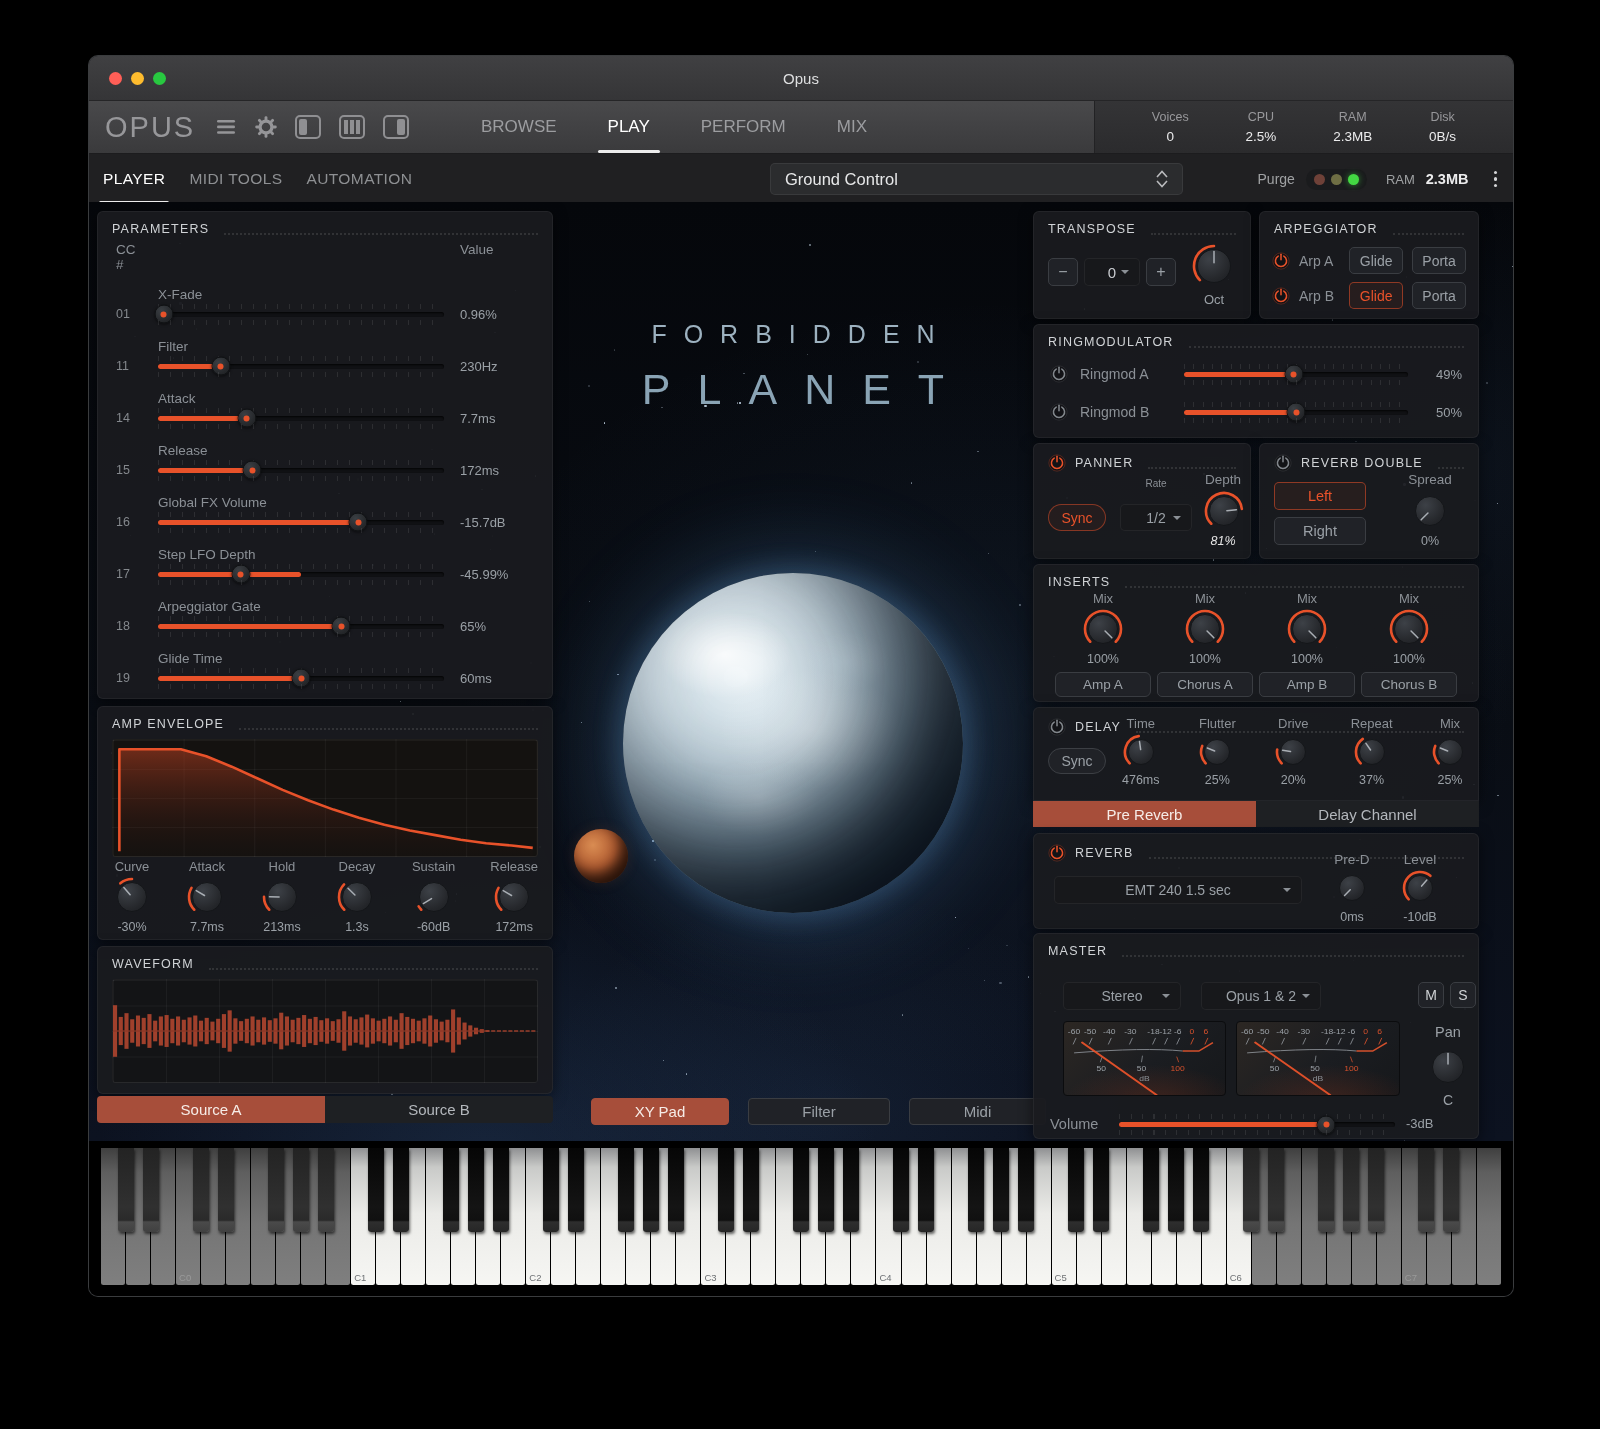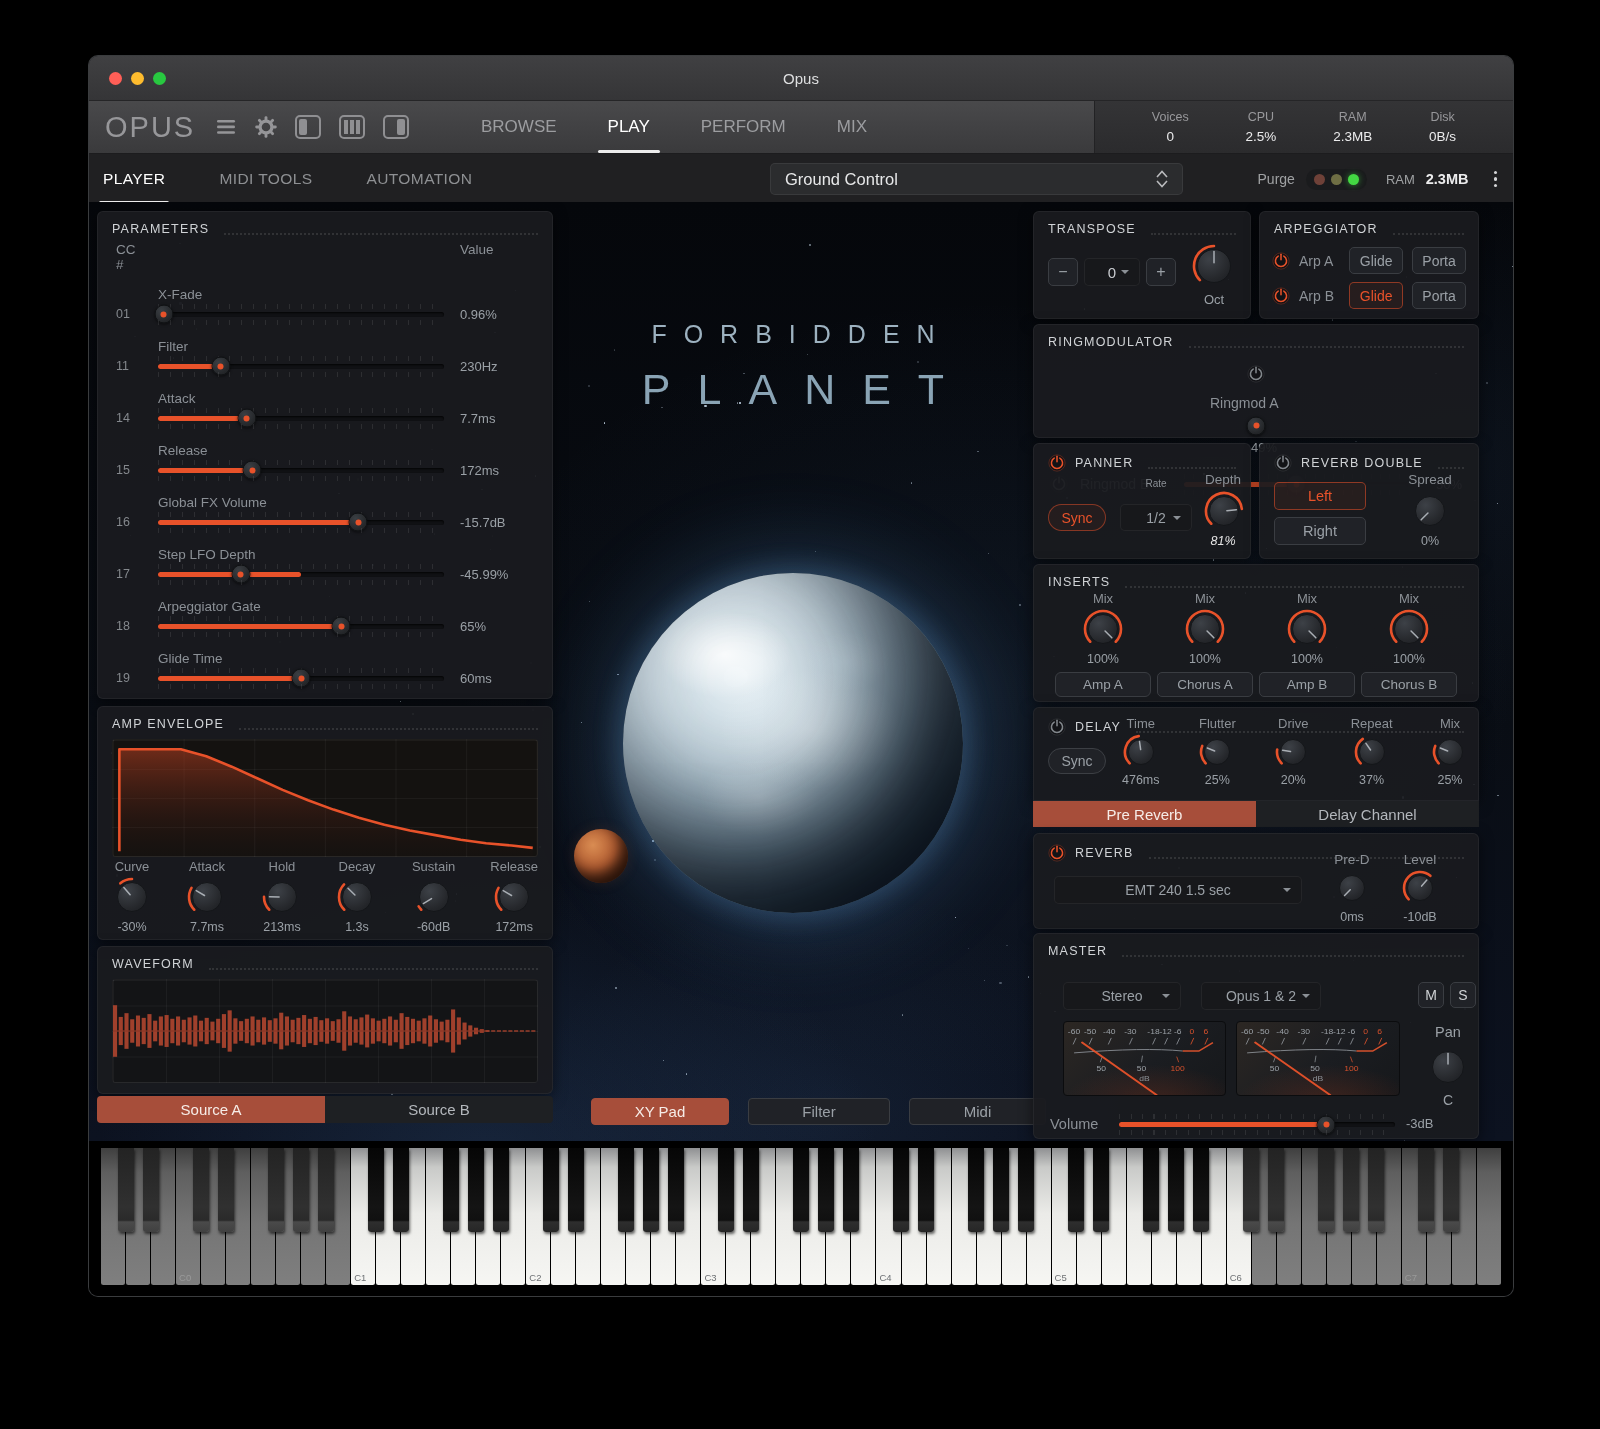--- a/index.html
+++ b/index.html
@@ -27,21 +27,21 @@
   .ttab.active{color:#fff;}
   .ttab.active::after{content:'';position:absolute;left:-10px;right:-10px;bottom:0;height:3px;background:#ececec;border-radius:2px;}
   .stats{position:absolute;right:0;top:0;bottom:0;width:418px;background:linear-gradient(180deg,#343436,#2b2b2d);
          border-left:1px solid #222224;display:flex;align-items:center;justify-content:space-evenly;}
   .stat{display:flex;flex-direction:column;align-items:center;gap:5px;}
   .stat .sl{font-size:12.5px;color:#98989b;}
   .stat .sv{font-size:13.5px;color:#ebebec;}
 
   
   .subbar{position:relative;height:50px;background:#202022;border-bottom:1px solid #121214;}
-  .stabs{position:absolute;left:14px;top:0;bottom:0;display:flex;gap:54px;}
+  .stabs{position:absolute;left:14px;top:0;bottom:0;display:flex;gap:24px;}
   .stab{position:relative;display:flex;align-items:center;font-size:15.5px;letter-spacing:.4px;color:#8e9093;}
   .stab.active{color:#fff;}
   .stab.active::after{content:'';position:absolute;left:-4px;right:-4px;bottom:0;height:3px;background:#ececec;border-radius:2px;}
   .preset{position:absolute;left:681px;top:9px;width:413px;height:32px;background:#2b2c2e;border:1px solid rgba(255,255,255,0.07);
           border-radius:5px;display:flex;align-items:center;color:#e7e8e9;font-size:16.5px;padding:0 14px;box-sizing:border-box;}
   .preset .chev{margin-left:auto;display:flex;flex-direction:column;gap:2px;}
   .subright{position:absolute;right:12px;top:0;bottom:0;display:flex;align-items:center;gap:11px;}
   .purge-label{font-size:14px;color:#9fa1a3;}
   .leds{display:flex;gap:6px;background:#1a1b1d;border-radius:11px;padding:5px 8px;}
   .led{width:11px;height:11px;border-radius:50%;}
@@ -768,21 +768,21 @@
             </div>
           </div>
       </div>
 
       <div class="panel" style="left:944px;top:122px;width:446px;height:114px;">
         <div class="ptitle">
             <span>RINGMODULATOR</span>
             <span class="leader"></span>
           </div>
         <div id="ring-rows">
-            <div style="display: flex; align-items: center; gap: 12px; padding: 0px 16px; margin-top: 16px; flex-direction: column;">
+            <div style="display: flex; align-items: center; gap: 12px; padding: 0px 16px; margin-top: 16px;">
               <span class="pwr">
                 <svg width="18" height="18" viewBox="0 0 20 20">
                   <circle cx="10" cy="10" r="9" fill="rgba(0,0,0,0.25)" stroke="rgba(255,255,255,0.10)" stroke-width="1"></circle>
                   <path d="M 13.1 4.63 A 6.2 6.2 0 1 1 6.9 4.63" fill="none" stroke="#82878c" stroke-width="1.7" stroke-linecap="round"></path>
                   <line x1="10" y1="2.6" x2="10" y2="8.6" stroke="#82878c" stroke-width="1.7" stroke-linecap="round"></line>
                 </svg>
               </span>
               <span style="width: 92px; font-size: 14px; color: rgb(139, 144, 150);">Ringmod A</span>
               <div style="flex: 1 1 0%; position: relative;">
                 <div class="hslider wticks">

